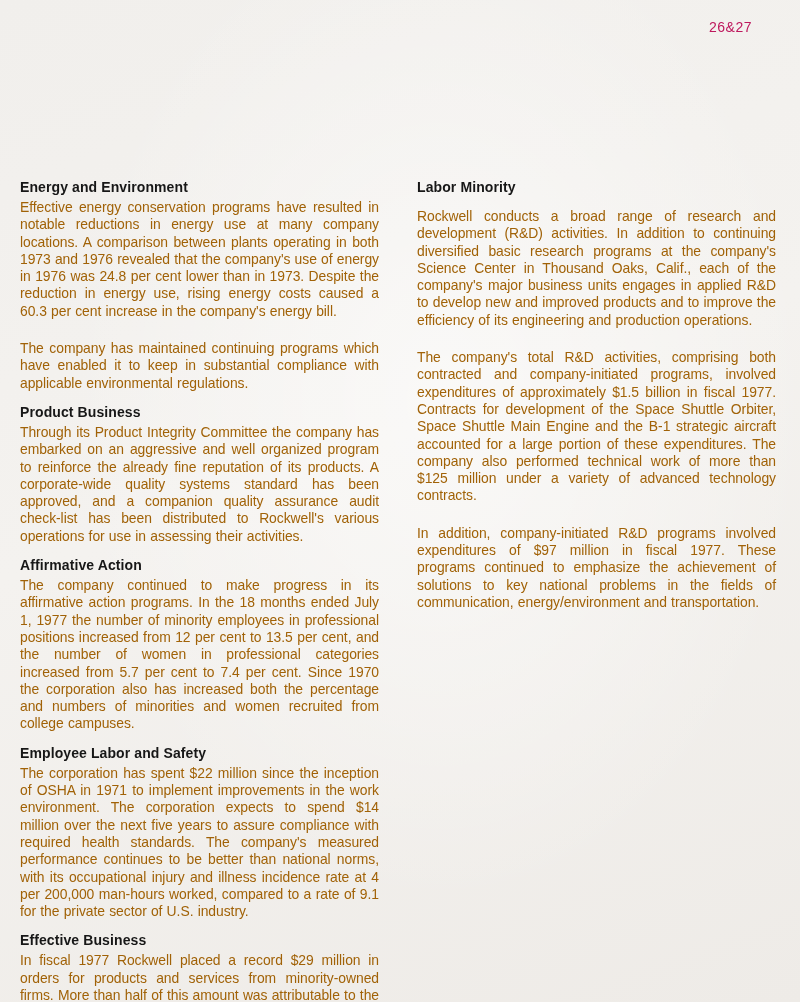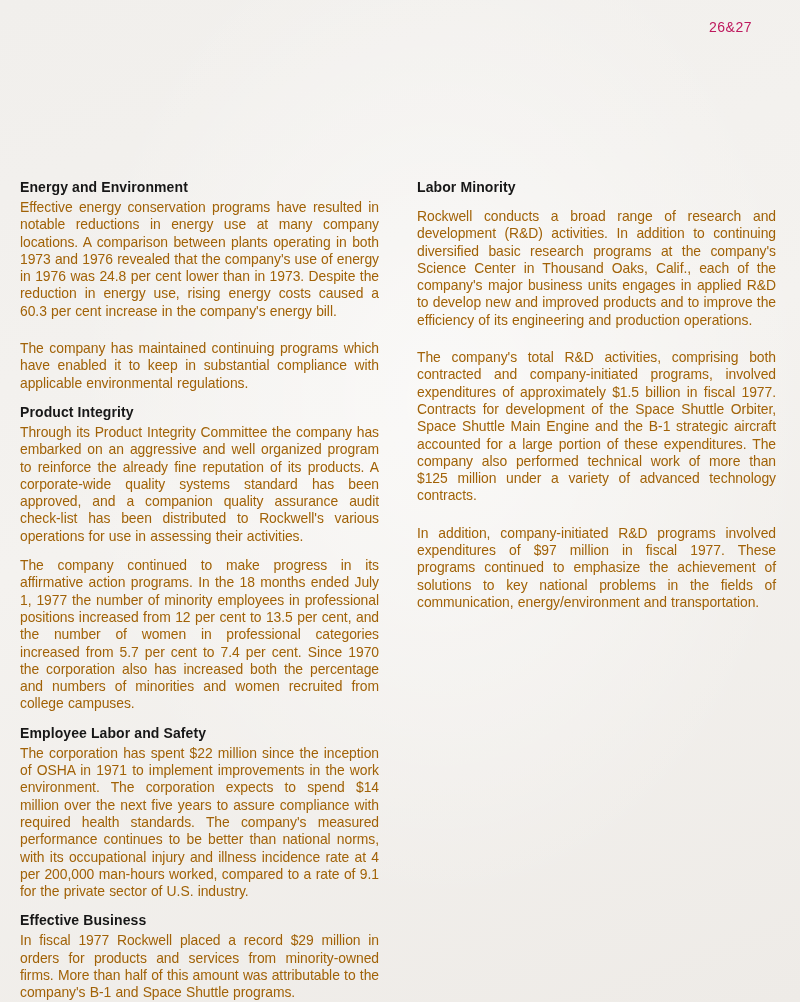--- a/index.html
+++ b/index.html
@@ -67,25 +67,26 @@
 
     <div class="col">
 
       <section>
         <h3>Energy and Environment</h3>
         <p>Effective energy conservation programs have resulted in notable reductions in energy use at many company locations. A comparison between plants operating in both 1973 and 1976 revealed that the company's use of energy in 1976 was 24.8 per cent lower than in 1973. Despite the reduction in energy use, rising energy costs caused a 60.3 per cent increase in the company's energy bill.</p>
         <p>The company has maintained continuing programs which have enabled it to keep in substantial compliance with applicable environmental regulations.</p>
       </section>
 
       <section>
-        <h3>Product Integrity</h3>
+        <h3>Product Business</h3>
         <p>Through its Product Integrity Committee the company has embarked on an aggressive and well organized program to reinforce the already fine reputation of its products. A corporate-wide quality systems standard has been approved, and a companion quality assurance audit check-list has been distributed to Rockwell's various operations for use in assessing their activities.</p>
       </section>
 
       <section>
+        <h3>Affirmative Action</h3>
         <p>The company continued to make progress in its affirmative action programs. In the 18 months ended July 1, 1977 the number of minority employees in professional positions increased from 12 per cent to 13.5 per cent, and the number of women in professional categories increased from 5.7 per cent to 7.4 per cent. Since 1970 the corporation also has increased both the percentage and numbers of minorities and women recruited from college campuses.</p>
       </section>
 
       <section>
         <h3>Employee Labor and Safety</h3>
         <p>The corporation has spent $22 million since the inception of OSHA in 1971 to implement improvements in the work environment. The corporation expects to spend $14 million over the next five years to assure compliance with required health standards. The company's measured performance continues to be better than national norms, with its occupational injury and illness incidence rate at 4 per 200,000 man-hours worked, compared to a rate of 9.1 for the private sector of U.S. industry.</p>
       </section>
 
       <section>
         <h3>Effective Business</h3>

